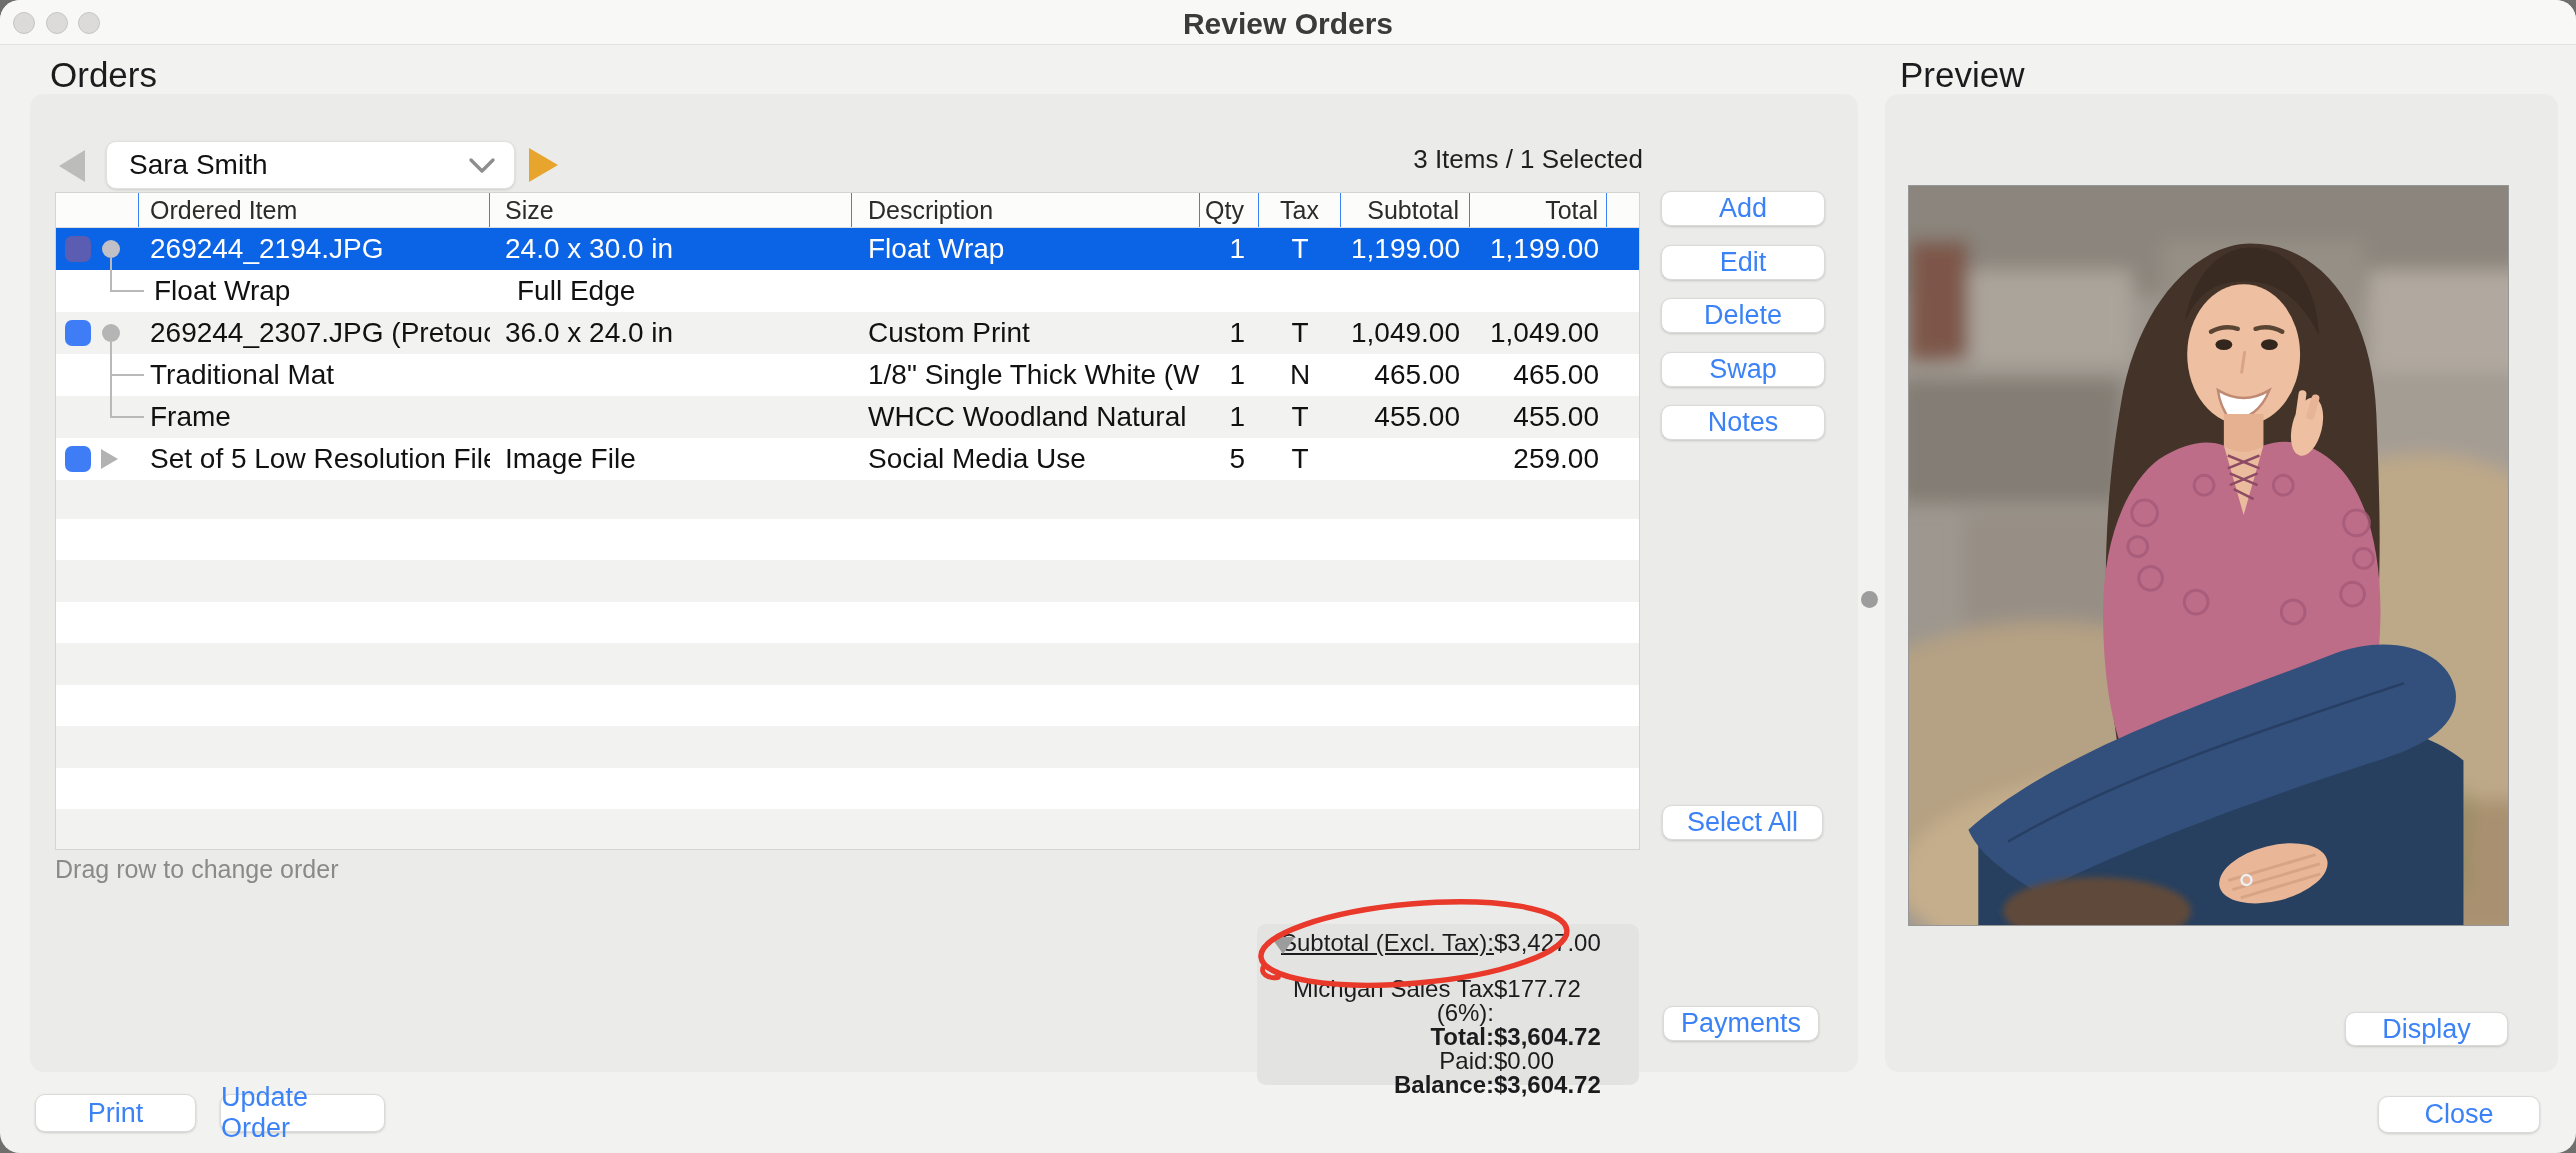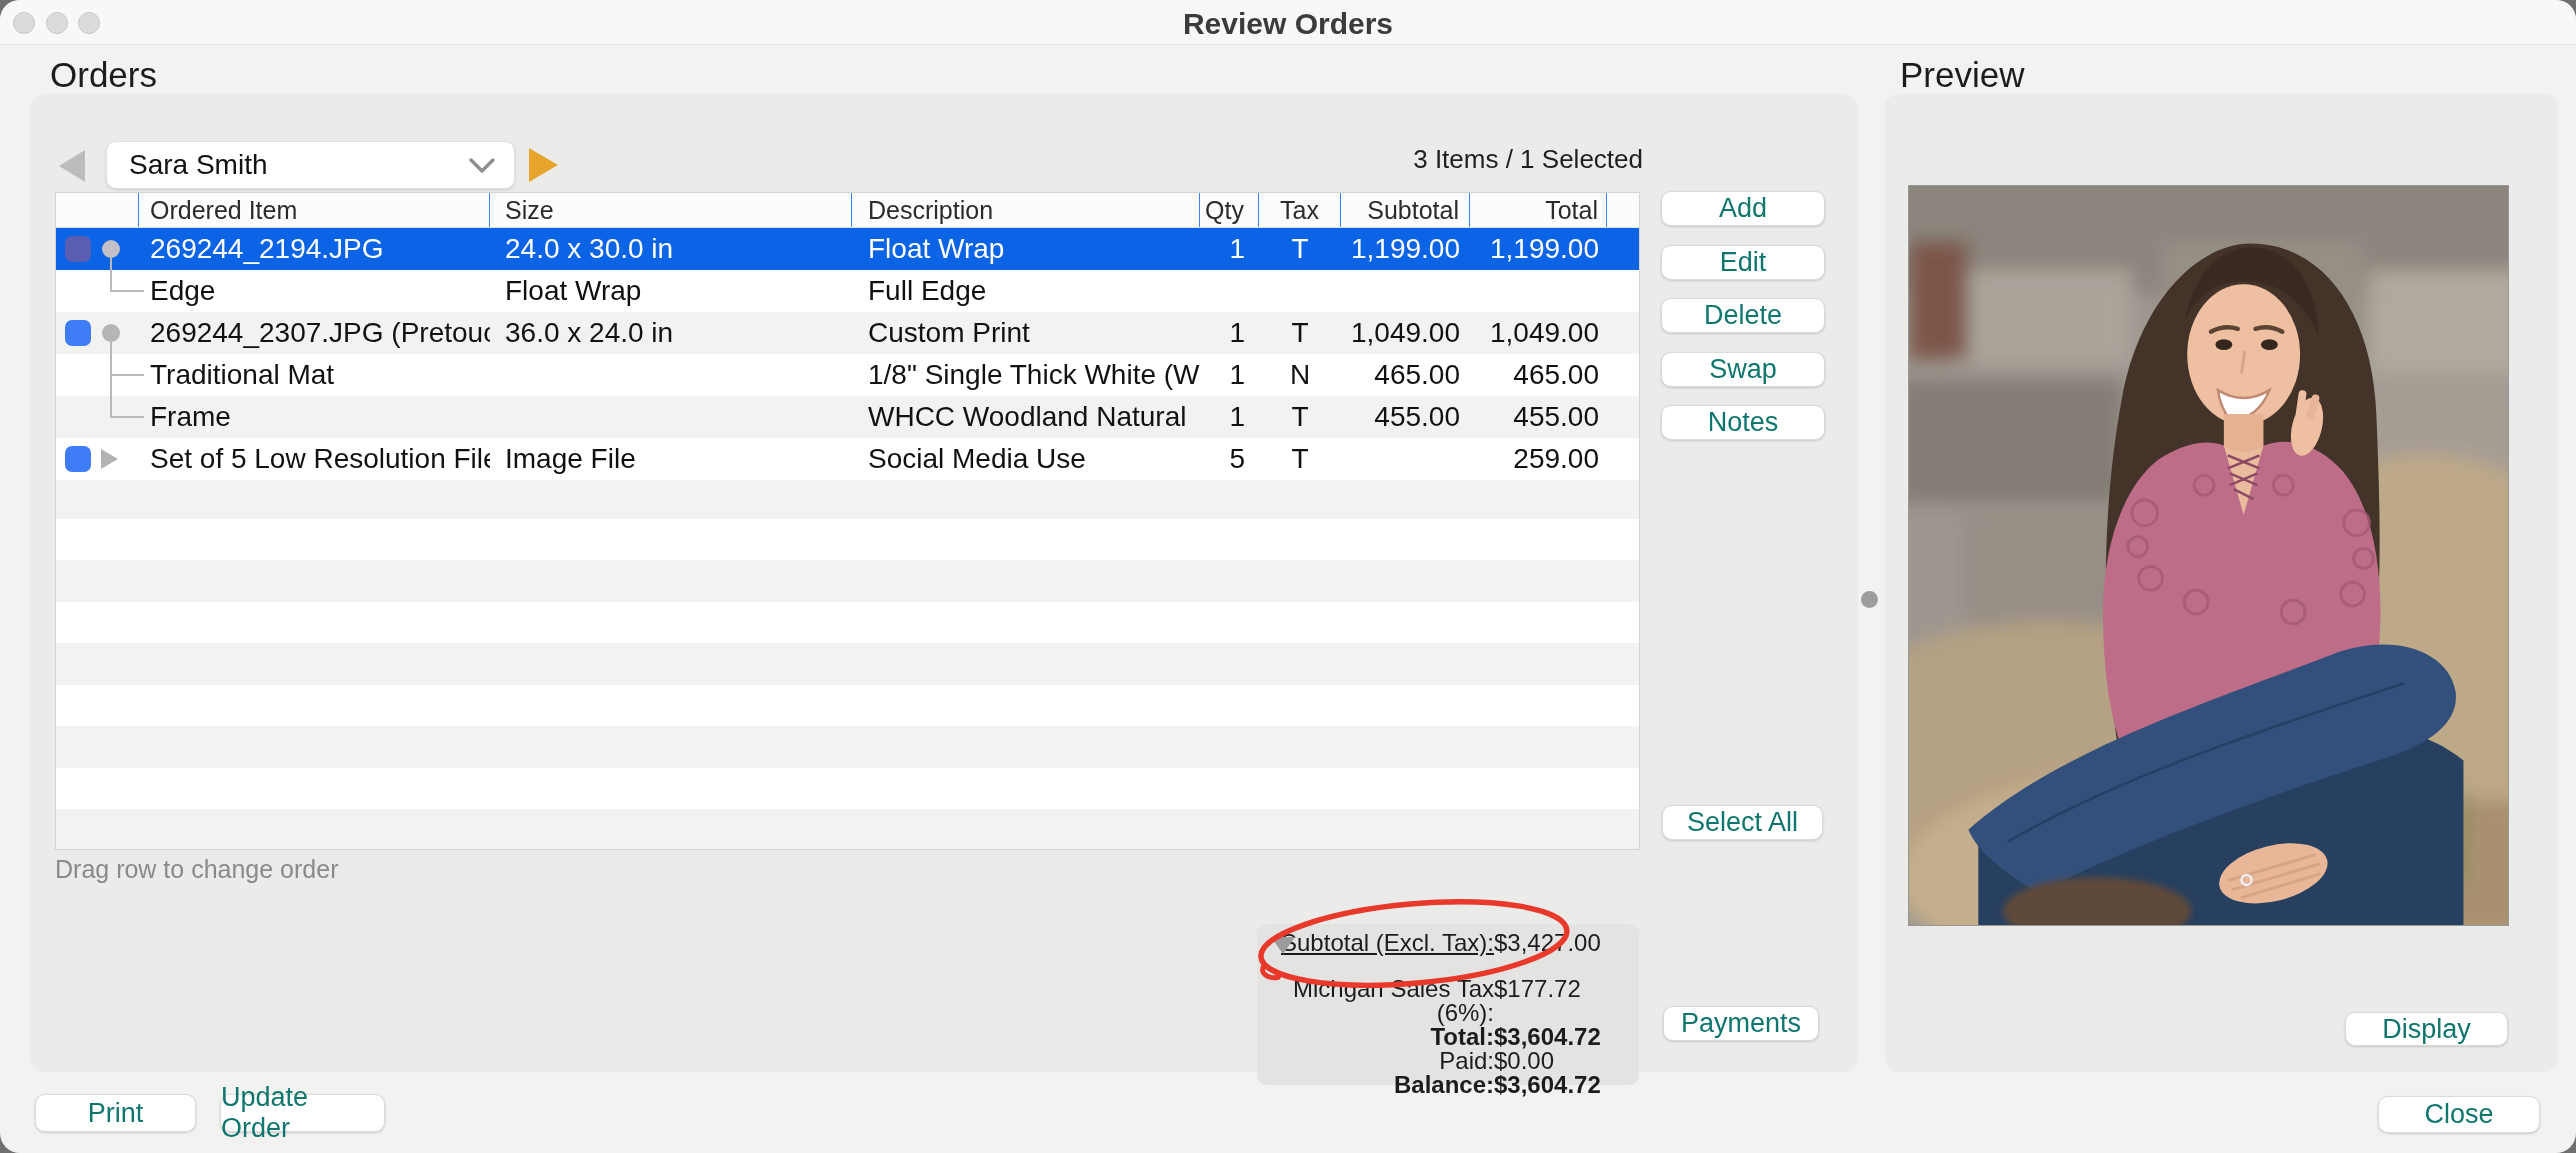--- a/index.html
+++ b/index.html
@@ -73,21 +73,21 @@
     border-top:10px solid transparent; border-bottom:10px solid transparent; border-left:17px solid #b2b2b2; }
   .conn-down::after { content:''; position:absolute; left:54px; top:30px; width:2px; height:12px; background:#b9b9b9; }
   .tree-mid::before { content:''; position:absolute; left:54px; top:0; width:2px; height:42px; background:#b9b9b9; }
   .tree-end::before { content:''; position:absolute; left:54px; top:0; width:2px; height:21px; background:#b9b9b9; }
   .tree-mid::after, .tree-end::after { content:''; position:absolute; left:54px; top:20px; width:34px; height:2px; background:#b9b9b9; }
 
   .drag-hint { position:absolute; left:25px; top:761px; font-size:25px; color:#8a8a8a; }
 
   
   .btn { position:absolute; background:#fff; border:1px solid #dadad9; border-radius:10px;
-    box-shadow:0 1px 2.5px rgba(0,0,0,.16); font-size:27px; color:#0f766e;
+    box-shadow:0 1px 2.5px rgba(0,0,0,.16); font-size:27px; color:#3b82f6;
     display:flex; align-items:center; justify-content:center; cursor:default; font-family:"Liberation Sans",sans-serif; }
   .btn-add    { left:1631px; top:97px;  width:164px; height:35px; }
   .btn-edit   { left:1631px; top:151px; width:164px; height:35px; }
   .btn-delete { left:1631px; top:204px; width:164px; height:35px; }
   .btn-swap   { left:1631px; top:258px; width:164px; height:35px; }
   .btn-notes  { left:1631px; top:311px; width:164px; height:35px; }
   .btn-selectall { left:1632px; top:711px; width:161px; height:35px; }
   .btn-payments  { left:1633px; top:912px; width:156px; height:35px; }
   .btn-display { left:460px; top:918px; width:163px; height:34px; }
   .btn-print  { left:35px;  top:1094px; width:161px; height:38px; }
@@ -169,21 +169,20 @@
             <div class="cell cSize">24.0 x 30.0 in</div>
             <div class="cell cDesc">Float Wrap</div>
             <div class="cell cQty">1</div>
             <div class="cell cTax">T</div>
             <div class="cell cSub">1,199.00</div>
             <div class="cell cTot">1,199.00</div>
             <div class="cell cGut"></div>
           </div>
           <div class="trow tree-end">
             <div class="cell cA"></div>
-            <div class="cell cItem">Edge</div>
             <div class="cell cSize">Float Wrap</div>
             <div class="cell cDesc">Full Edge</div>
             <div class="cell cQty"></div>
             <div class="cell cTax"></div>
             <div class="cell cSub"></div>
             <div class="cell cTot"></div>
             <div class="cell cGut"></div>
           </div>
           <div class="trow conn-down">
             <div class="cell cA">

